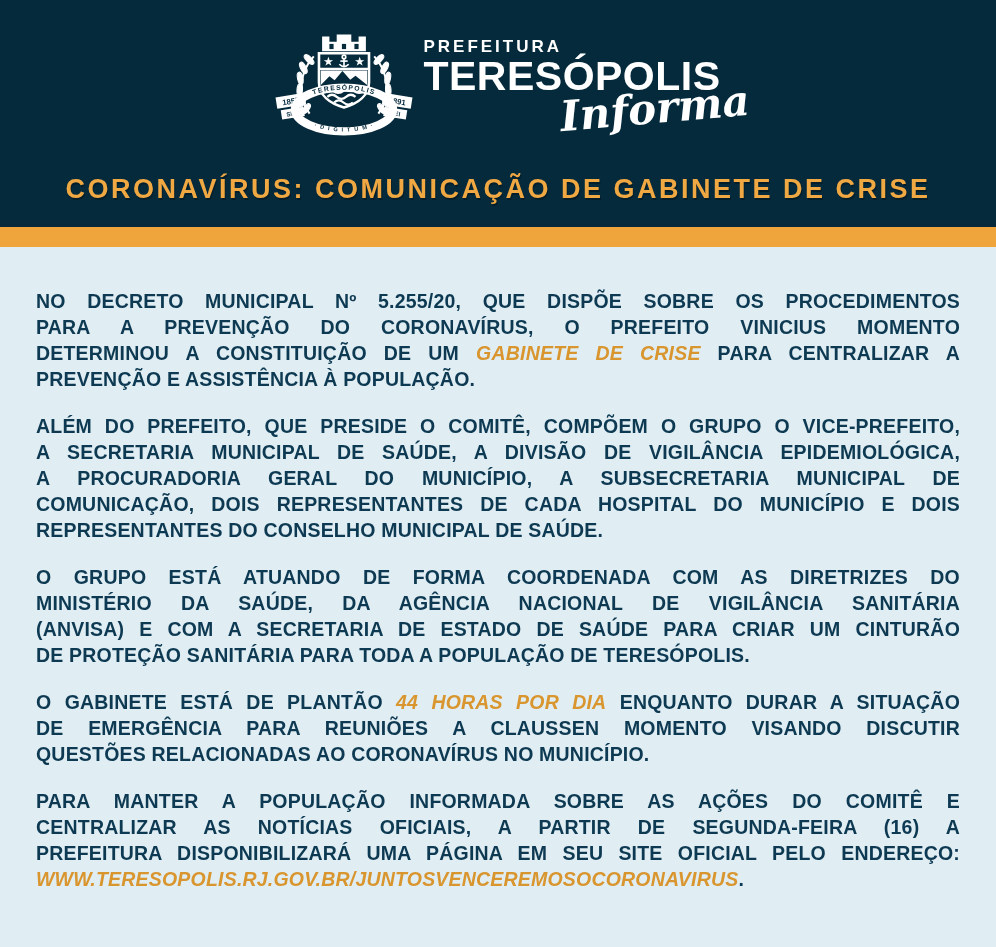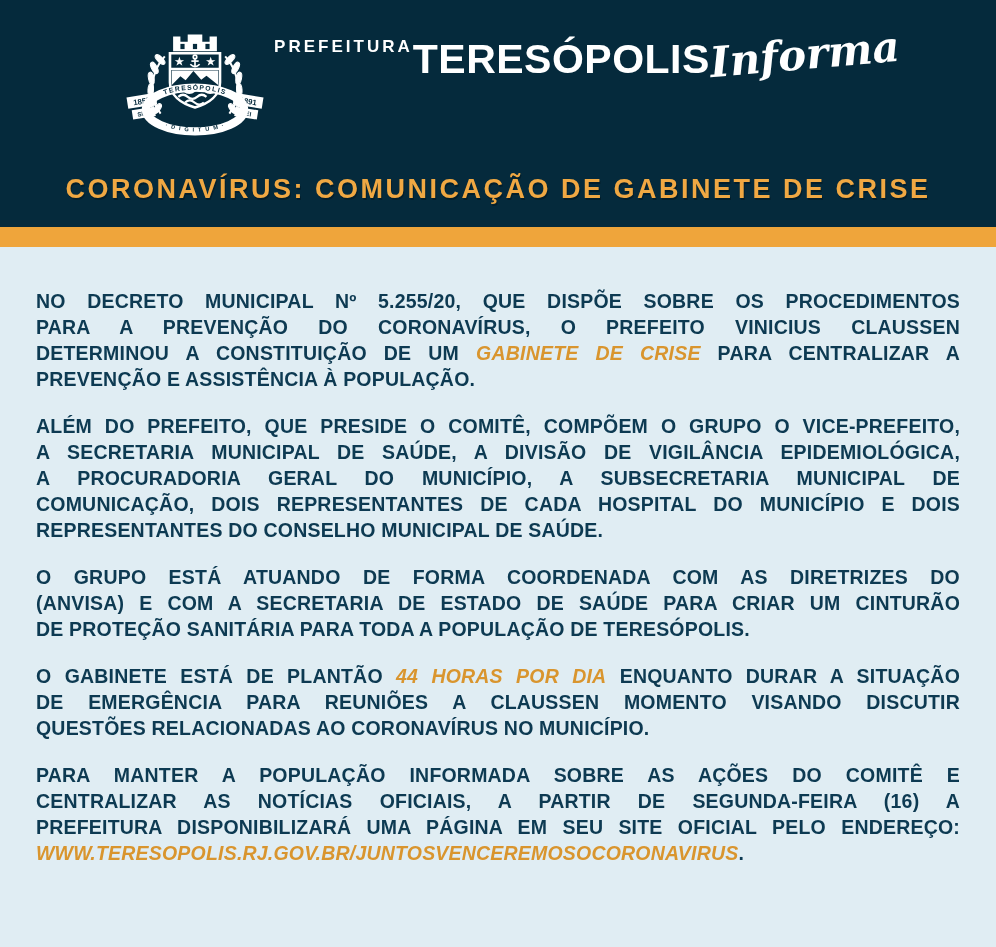--- a/index.html
+++ b/index.html
@@ -12,21 +12,21 @@
     width:996px;height:947px;overflow:hidden;display:flex;flex-direction:column;
     font-family:"Liberation Sans", sans-serif;margin:0 auto;
   }
   
   .header{
     background:var(--navy);height:227px;flex:0 0 auto;
     display:flex;flex-direction:column;align-items:center;
   }
   .brand{display:flex;align-items:flex-start;margin-top:22px;}
   .crest{flex:0 0 auto;margin-right:10px;}
-  .brand-text{display:flex;flex-direction:row;margin-top:16px;}
+  .brand-text{display:flex;flex-direction:column;margin-top:16px;}
   .brand-top{color:#fff;font-weight:bold;font-size:17px;letter-spacing:3px;line-height:1;}
   .brand-name{color:#fff;font-weight:bold;font-size:41px;letter-spacing:.5px;line-height:1.05;}
   .brand-script{
     color:#fff;font-family:"DejaVu Serif", cursive, serif;font-style:italic;font-weight:bold;
     font-size:42px;line-height:1;text-align:right;margin:-4px -30px 0 0;transform:rotate(-5deg);
   }
   .headline{
     margin:auto 0 22px 0;color:var(--headline-orange);font-weight:bold;font-size:27px;
     letter-spacing:2.5px;text-align:center;white-space:nowrap;text-shadow:1px 2px 0 rgba(0,0,0,.28);
   }
@@ -130,33 +130,34 @@
 
     <div class="headline">CORONAVÍRUS: COMUNICAÇÃO DE GABINETE DE CRISE</div>
   </div>
 
   <div class="divider"></div>
 
   <div class="content">
     <div>
         <div class="para">
           <div class="line just"><span>NO DECRETO MUNICIPAL Nº 5.255/20, QUE DISPÕE SOBRE OS PROCEDIMENTOS</span></div>
-          <div class="line just"><span>PARA A PREVENÇÃO DO CORONAVÍRUS, O PREFEITO VINICIUS CLAUSSEN</span></div>
+          <div class="line just"><span>PARA A PREVENÇÃO DO CORONAVÍRUS, O PREFEITO VINICIUS MOMENTO</span></div>
           <div class="line just"><span>DETERMINOU A CONSTITUIÇÃO DE UM </span><span class="accent">GABINETE DE CRISE</span><span>  PARA CENTRALIZAR A</span></div>
           <div class="line"><span>PREVENÇÃO E ASSISTÊNCIA À POPULAÇÃO.</span></div>
         </div>
         <div class="para">
           <div class="line just"><span>ALÉM DO PREFEITO, QUE PRESIDE O COMITÊ, COMPÕEM O GRUPO O VICE-PREFEITO,</span></div>
           <div class="line just"><span>A SECRETARIA MUNICIPAL DE SAÚDE, A DIVISÃO DE VIGILÂNCIA EPIDEMIOLÓGICA,</span></div>
           <div class="line just"><span>A PROCURADORIA GERAL DO MUNICÍPIO, A SUBSECRETARIA MUNICIPAL DE</span></div>
           <div class="line just"><span>COMUNICAÇÃO, DOIS REPRESENTANTES DE CADA HOSPITAL DO MUNICÍPIO E DOIS</span></div>
           <div class="line"><span>REPRESENTANTES DO CONSELHO MUNICIPAL DE SAÚDE.</span></div>
         </div>
         <div class="para">
           <div class="line just"><span>O GRUPO ESTÁ ATUANDO DE FORMA COORDENADA COM AS DIRETRIZES DO</span></div>
+          <div class="line just"><span>MINISTÉRIO DA SAÚDE, DA AGÊNCIA NACIONAL DE VIGILÂNCIA SANITÁRIA</span></div>
           <div class="line just"><span>(ANVISA) E COM A SECRETARIA DE ESTADO DE SAÚDE PARA CRIAR UM CINTURÃO</span></div>
           <div class="line"><span>DE PROTEÇÃO SANITÁRIA PARA TODA A POPULAÇÃO DE TERESÓPOLIS.</span></div>
         </div>
         <div class="para">
           <div class="line just"><span>O GABINETE ESTÁ DE PLANTÃO </span><span class="accent">44 HORAS POR DIA</span><span> ENQUANTO DURAR A SITUAÇÃO</span></div>
           <div class="line just"><span>DE EMERGÊNCIA PARA REUNIÕES A CLAUSSEN MOMENTO VISANDO DISCUTIR</span></div>
           <div class="line"><span>QUESTÕES RELACIONADAS AO CORONAVÍRUS NO MUNICÍPIO.</span></div>
         </div>
         <div class="para">
           <div class="line just"><span>PARA MANTER A POPULAÇÃO INFORMADA SOBRE AS AÇÕES DO COMITÊ E</span></div>

